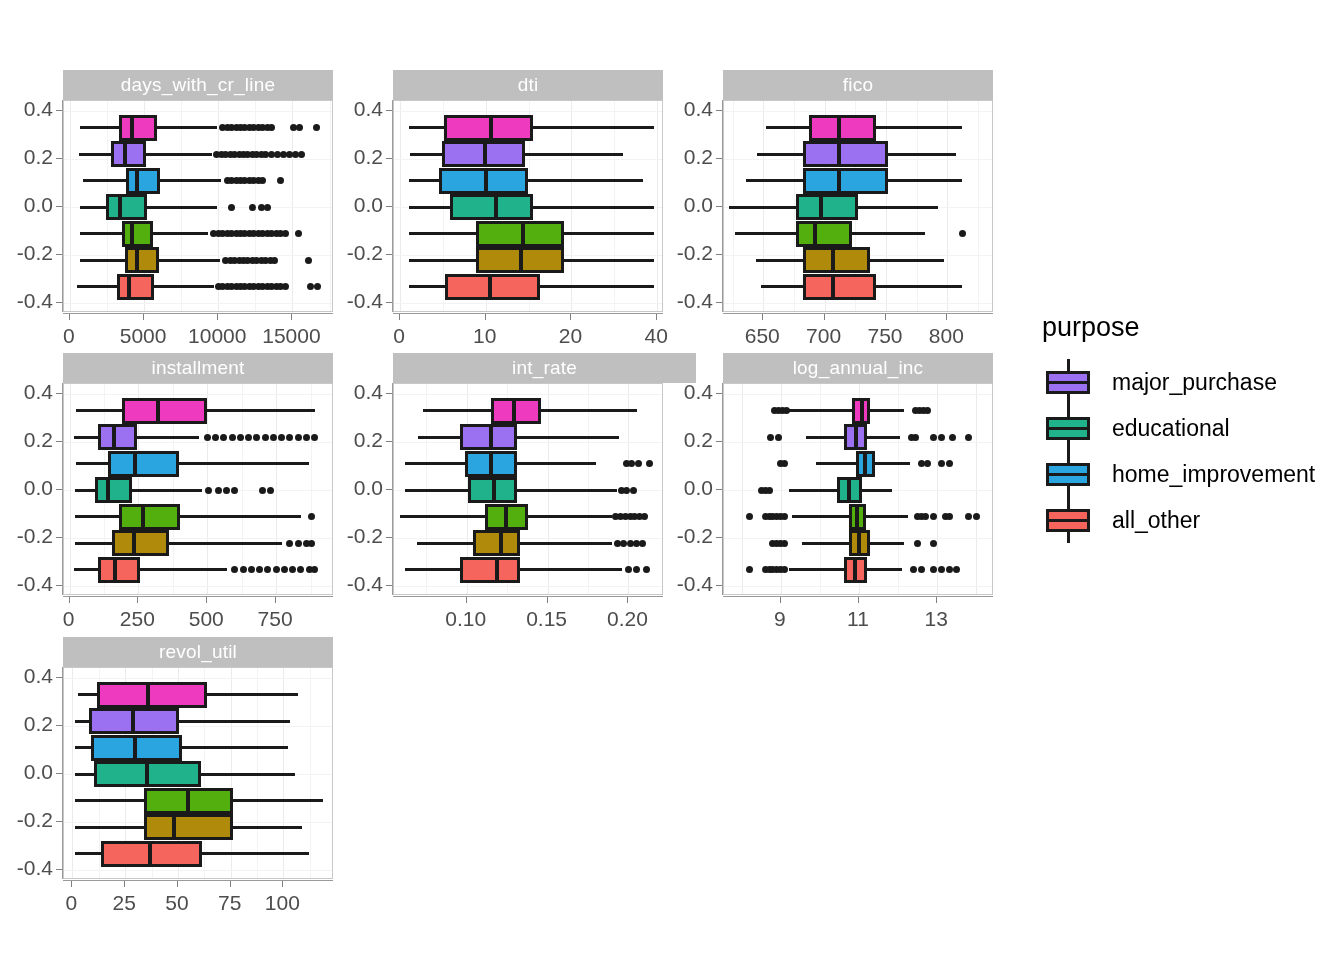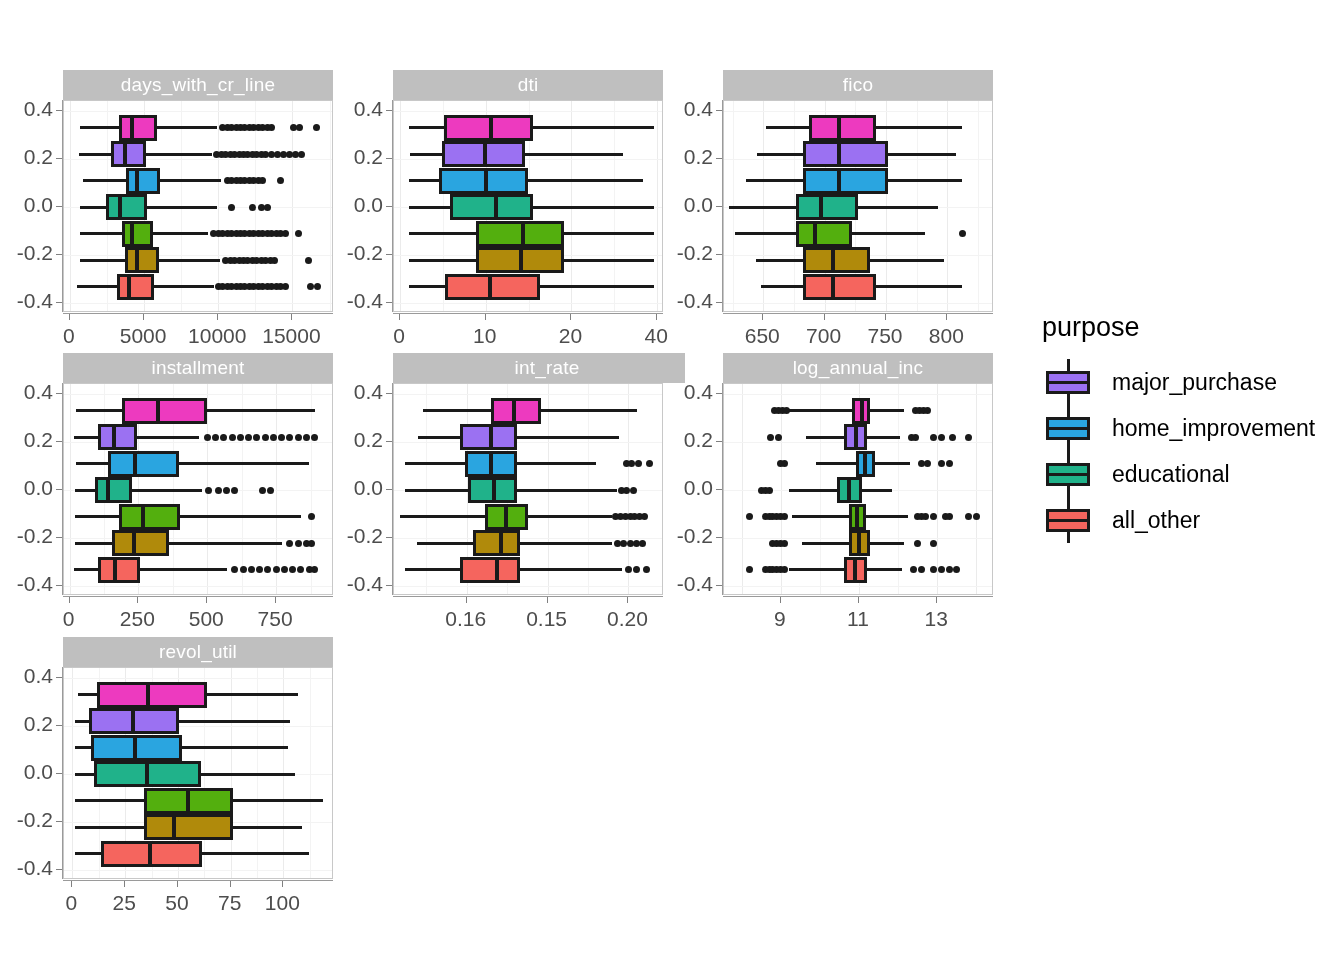--- a/index.html
+++ b/index.html
@@ -437,21 +437,21 @@
       <div class="axis-line" style="left: 63px; top: 596px; width: 270px;"></div>
       <div class="xtick" style="left: 68.5102px; top: 597px;"></div>
       <div class="xlab" style="left: 18.5102px; top: 607px; width: 100px;">0</div>
       <div class="xtick" style="left: 137.388px; top: 597px;"></div>
       <div class="xlab" style="left: 87.3878px; top: 607px; width: 100px;">250</div>
       <div class="xtick" style="left: 206.265px; top: 597px;"></div>
       <div class="xlab" style="left: 156.265px; top: 607px; width: 100px;">500</div>
       <div class="xtick" style="left: 275.143px; top: 597px;"></div>
       <div class="xlab" style="left: 225.143px; top: 607px; width: 100px;">750</div>
       <div class="facet" style="left: 393px; top: 353px; width: 270px;">
-        <div class="strip" style="width: 276px; padding-left: 16px;">int_rate</div>
+        <div class="strip" style="width: 303px;">int_rate</div>
         <div class="panel" style="top: 30px; width: 270px; height: 212px;">
           <div class="gridline" style="left: 73px;"></div>
           <div class="gridline minor" style="left: 113px;"></div>
           <div class="gridline" style="left: 154px;"></div>
           <div class="gridline minor" style="left: 194px;"></div>
           <div class="gridline" style="left: 234px;"></div>
           <div class="gridline minor" style="left: 32px;"></div>
           <div class="hgrid" style="top: 10px;"></div>
           <div class="hgrid" style="top: 58px;"></div>
           <div class="hgrid" style="top: 106px;"></div>
@@ -508,21 +508,21 @@
       <div class="ytick" style="left: 386px; top: 440.818px;"></div>
       <div class="ylab" style="left: 327px; top: 476px; width: 56px;">0.0</div>
       <div class="ytick" style="left: 386px; top: 489px;"></div>
       <div class="ylab" style="left: 327px; top: 524.182px; width: 56px;">-0.2</div>
       <div class="ytick" style="left: 386px; top: 537.182px;"></div>
       <div class="ylab" style="left: 327px; top: 572.364px; width: 56px;">-0.4</div>
       <div class="ytick" style="left: 386px; top: 585.364px;"></div>
       <div class="axis-line" style="left: 392px; top: 383px; width: 1px; height: 212px;"></div>
       <div class="axis-line" style="left: 393px; top: 596px; width: 270px;"></div>
       <div class="xtick" style="left: 465.754px; top: 597px;"></div>
-      <div class="xlab" style="left: 415.754px; top: 607px; width: 100px;">0.16</div>
+      <div class="xlab" style="left: 415.754px; top: 607px; width: 100px;">0.10</div>
       <div class="xtick" style="left: 546.593px; top: 597px;"></div>
       <div class="xlab" style="left: 496.593px; top: 607px; width: 100px;">0.15</div>
       <div class="xtick" style="left: 627.431px; top: 597px;"></div>
       <div class="xlab" style="left: 577.431px; top: 607px; width: 100px;">0.20</div>
       <div class="facet" style="left: 723px; top: 353px; width: 270px;">
         <div class="strip" style="width: 270px;">log_annual_inc</div>
         <div class="panel" style="top: 30px; width: 270px; height: 212px;">
           <div class="gridline" style="left: 57px;"></div>
           <div class="gridline minor" style="left: 96px;"></div>
           <div class="gridline" style="left: 135px;"></div>
@@ -707,32 +707,32 @@
           <div class="legend-key">
             <div class="kline"></div>
             <div class="kbox" style="background:#9B71F2"></div>
             <div class="kmed"></div>
           </div>
           <div class="legend-label">major_purchase</div>
         </div>
         <div class="legend-row">
           <div class="legend-key">
             <div class="kline"></div>
+            <div class="kbox" style="background:#20B28A"></div>
+            <div class="kmed"></div>
+          </div>
+          <div class="legend-label">educational</div>
+        </div>
+        <div class="legend-row">
+          <div class="legend-key">
+            <div class="kline"></div>
             <div class="kbox" style="background:#2AA5E0"></div>
             <div class="kmed"></div>
           </div>
           <div class="legend-label">home_improvement</div>
-        </div>
-        <div class="legend-row">
-          <div class="legend-key">
-            <div class="kline"></div>
-            <div class="kbox" style="background:#20B28A"></div>
-            <div class="kmed"></div>
-          </div>
-          <div class="legend-label">educational</div>
         </div>
         <div class="legend-row">
           <div class="legend-key">
             <div class="kline"></div>
             <div class="kbox" style="background:#F5655E"></div>
             <div class="kmed"></div>
           </div>
           <div class="legend-label">all_other</div>
         </div>
       </div>

